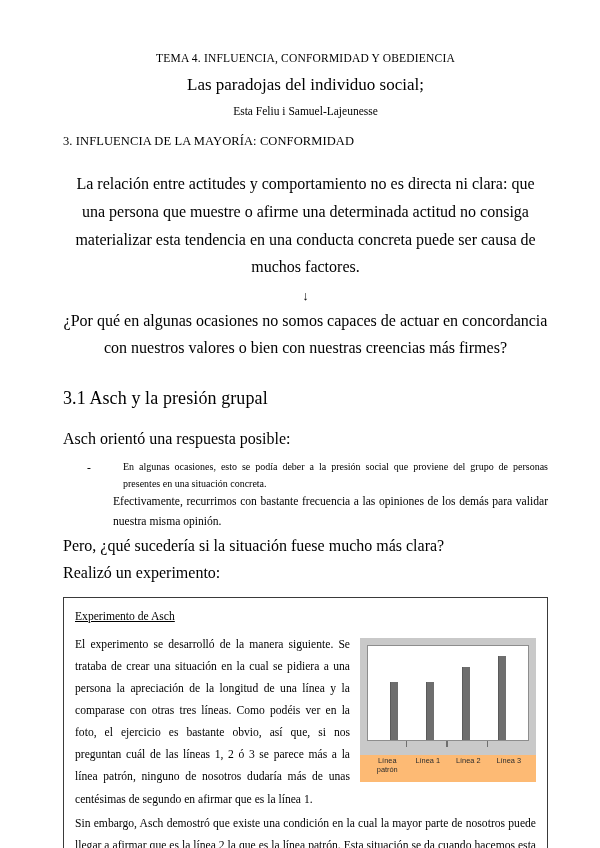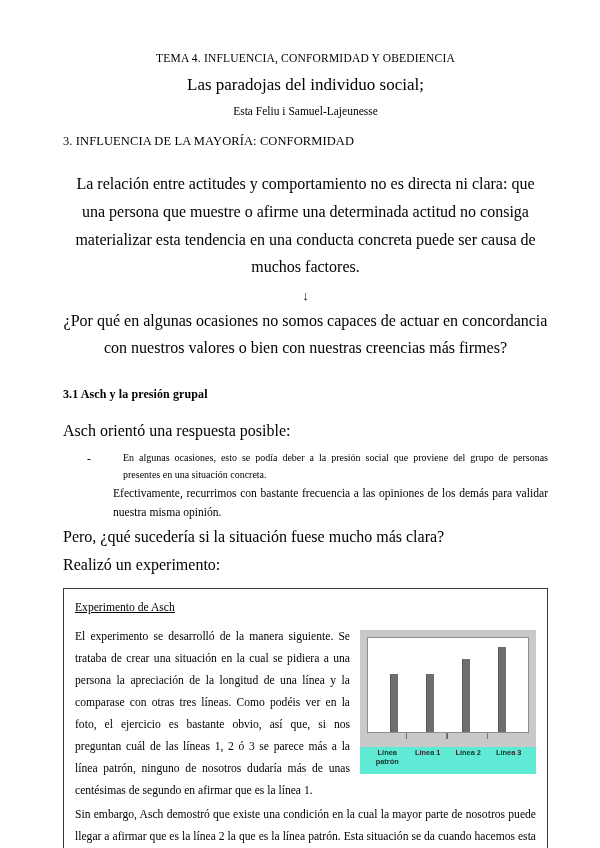--- a/index.html
+++ b/index.html
@@ -44,22 +44,22 @@
 
   
   h2.section-heading {
     font-size: 12.5px;
     font-weight: normal;
     margin: 11px 0 0 0;
     line-height: 1.4;
     letter-spacing: 0.1px;
   }
   h3.sub-heading {
-    font-size: 12px;
-    font-weight: bold;
+    font-size: 18px;
+    font-weight: normal;
     margin: 24px 0 0 0;
     line-height: 1.4;
     letter-spacing: 0.1px;
   }
 
   
   p.para {
     font-size: 16px;
     line-height: 1.72;
     margin: 0;
@@ -253,21 +253,21 @@
               <div class="bar" style="height: 78%; background: rgb(110, 110, 110);"></div>
               <div class="bar" style="height: 90%; background: rgb(110, 110, 110);"></div>
             </div>
           </div>
           <div class="axis-strip" style="background: rgb(201, 201, 201);">
             <div class="tick" style="left:24%"></div>
             <div class="tick" style="left:49%"></div>
             <div class="tick" style="left:74%"></div>
           </div>
         </div>
-        <div class="cat-labels" style="background: #5eead4; font-weight: bold;">
+        <div class="cat-labels" style="background: #fdba74;">
           <div class="cat-label">
             <div>Línea</div>
             <div>patrón</div>
           </div>
           <div class="cat-label">Línea 1</div>
           <div class="cat-label">Línea 2</div>
           <div class="cat-label">Línea 3</div>
         </div>
       </div>
     </div>

